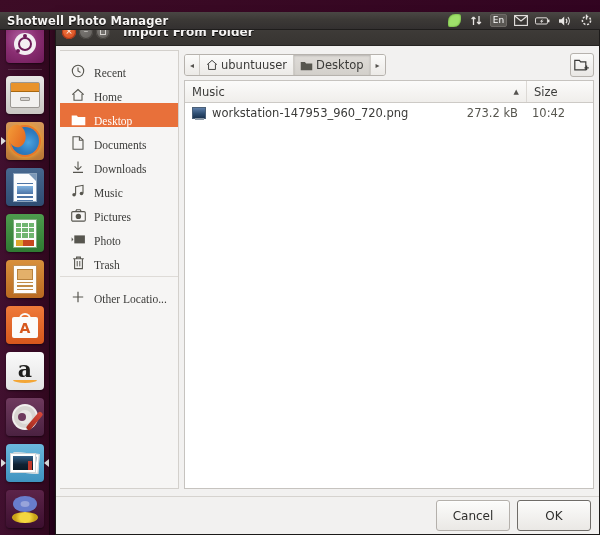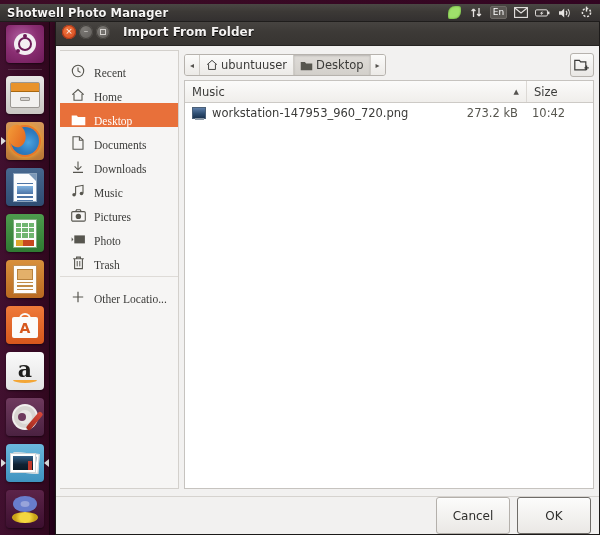--- a/index.html
+++ b/index.html
@@ -13,21 +13,21 @@
   
   #desktop {
     position: relative;
     width: 600px; height: 535px;
     background: #31081f;
     background: linear-gradient(150deg,#3d0c26 0%,#2c001e 60%,#24041a 100%);
   }
 
   
   #top-panel {
-    position: absolute; left: 0; top: 4px;
+    position: absolute; left: 0; top: 12px;
     width: 600px; height: 18px;
     background: linear-gradient(180deg,#4a4744 0%,#3c3936 45%,#333030 100%);
     border-bottom: 1px solid #1f1d1c;
     display: flex; align-items: center;
     color: #f2f0ef;
     font-size: 11px;
     z-index: 50;
   }
   #panel-title {
     font-weight: bold;
@@ -351,21 +351,21 @@
   #actionbar {
     flex: 0 0 38px;
     height: 38px;
     border-top: 1px solid #d6d3cf;
     background: #f2f1f0;
     display: flex; align-items: center; justify-content: flex-end;
     padding-right: 8px;
     gap: 7px;
   }
   .dbtn {
-    min-width: 74px; height: 37px;
+    min-width: 74px; height: 31px;
     border: 1px solid #b4b0ab;
     border-radius: 3px;
     background: linear-gradient(180deg,#fcfcfb 0%,#eae8e5 100%);
     font-size: 12px;
     color: #2e2e2c;
     display: flex; align-items: center; justify-content: center;
     box-shadow: 0 1px 0 rgba(255,255,255,.7) inset;
   }
   .dbtn.default { border-color: #6f6c68; }
 </style>

